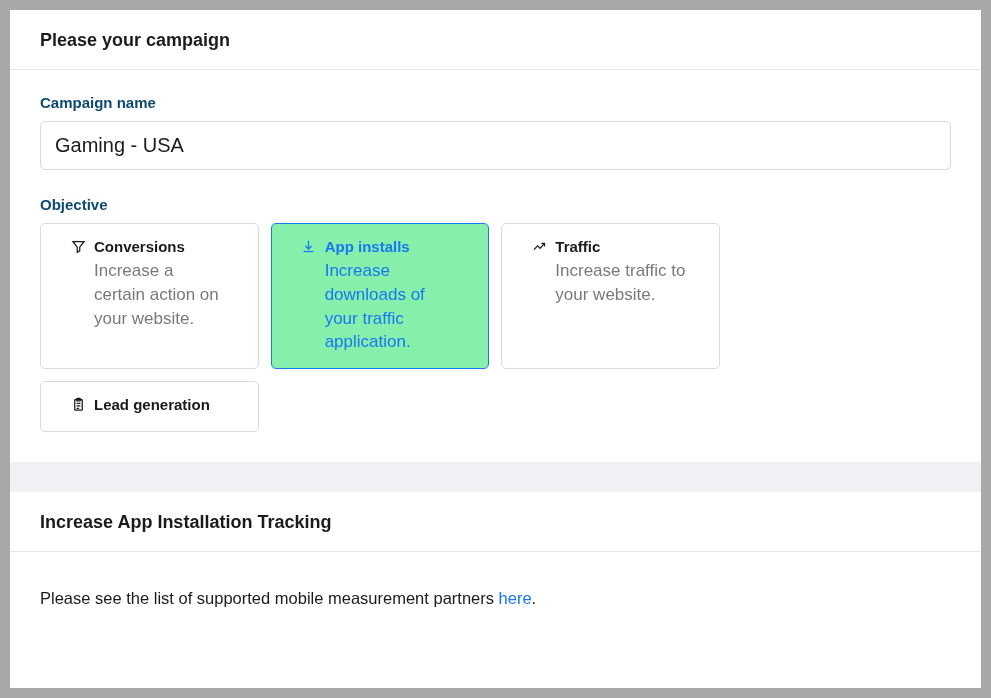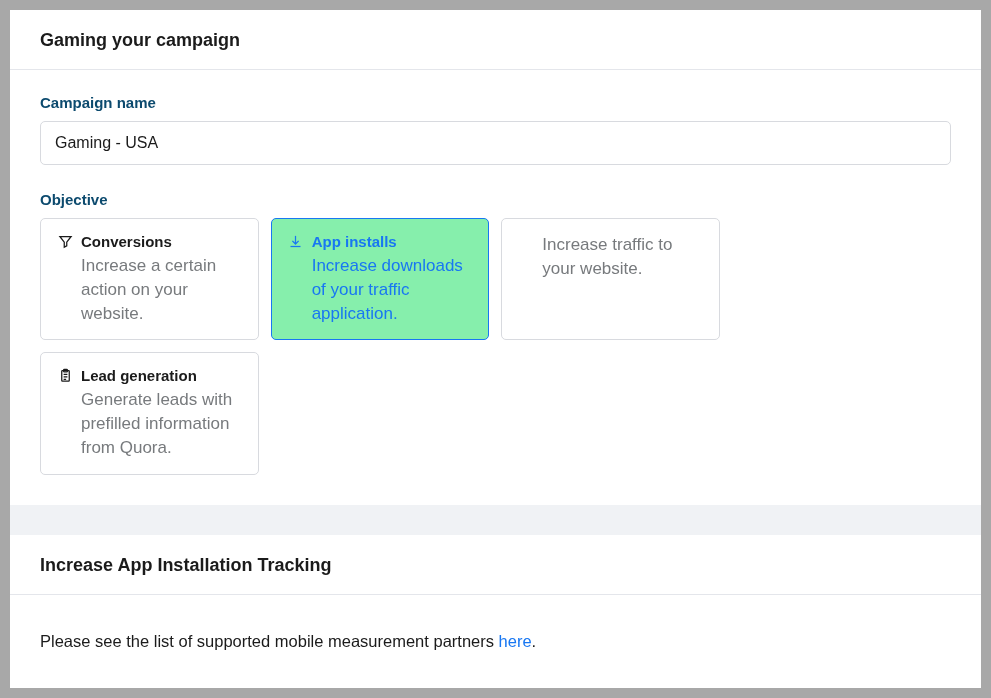--- a/index.html
+++ b/index.html
@@ -42,39 +42,39 @@
     }
     .field-label {
       font-size: 15px;
       font-weight: 700;
       color: #0c4a6e;
       margin-bottom: 10px;
     }
     .text-input {
       width: 100%;
       padding: 12px 14px;
-      font-size: 16px;
+      font-size: 20px;
       border: 1px solid #d8dadf;
       border-radius: 5px;
       color: #1b1b1b;
       background: #ffffff;
     }
     .objective-section {
       margin-top: 26px;
     }
     .objective-grid {
       display: grid;
       grid-template-columns: repeat(3, 1fr);
       gap: 12px;
       max-width: 680px;
     }
     .objective-card {
       border: 1px solid #d8dadf;
       border-radius: 5px;
-      padding: 14px 16px;
+      padding: 14px 29px;
       cursor: pointer;
       background: #ffffff;
     }
     .objective-card.selected {
       border: 1.5px solid #1877f2;
       background: #86efac;
     }
     .objective-card.selected .card-header,
     .objective-card.selected .card-icon,
     .objective-card.selected .card-title,
@@ -126,21 +126,21 @@
       cursor: pointer;
     }
   </style>
 </head>
 <body>
 
 <div class="page-container">
 
   <div class="section">
     <div class="section-header">
-      <div class="section-title">Gaming your campaign</div>
+      <div class="section-title">Please your campaign</div>
     </div>
     <hr class="divider">
     <div class="section-body">
 
       <div class="field-label">Campaign name</div>
       <input type="text" class="text-input" value="Gaming - USA" style="">
 
       <div class="objective-section">
         <div class="field-label">Objective</div>
         <div class="objective-grid">
@@ -165,36 +165,44 @@
                   <path d="M7 11l5 5 5-5"></path>
                   <path d="M4 20h16"></path>
                 </svg>
               </span>
               <span class="card-title">App installs</span>
             </div>
             <div class="card-desc">Increase downloads of your traffic application.</div>
           </div>
 
           <div class="objective-card">
+            <div class="card-header">
+              <span class="card-icon">
+                <svg viewBox="0 0 24 24" fill="none" stroke="currentColor" stroke-width="2">
+                  <path d="M3 17l6-6 4 4 7-8"></path>
+                  <path d="M15 7h5v5"></path>
+                </svg>
+              </span>
+              <span class="card-title">Traffic</span>
+            </div>
             <div class="card-desc">Increase traffic to your website.</div>
           </div>
 
 
           <div class="objective-card">
             <div class="card-header">
               <span class="card-icon">
                 <svg viewBox="0 0 24 24" fill="none" stroke="currentColor" stroke-width="2">
                   <rect x="6" y="4" width="12" height="17" rx="1"></rect>
                   <rect x="9" y="2" width="6" height="4" rx="1"></rect>
                   <path d="M9 10h6M9 14h6M9 18h4"></path>
                 </svg>
               </span>
               <span class="card-title">Lead generation</span>
             </div>
-            <div class="card-desc">Generate leads with prefilled information from Quora.</div>
           </div>
 
         </div>
       </div>
     </div>
   </div>
 
   <div class="spacer-gap"></div>
 
   <div class="section">

